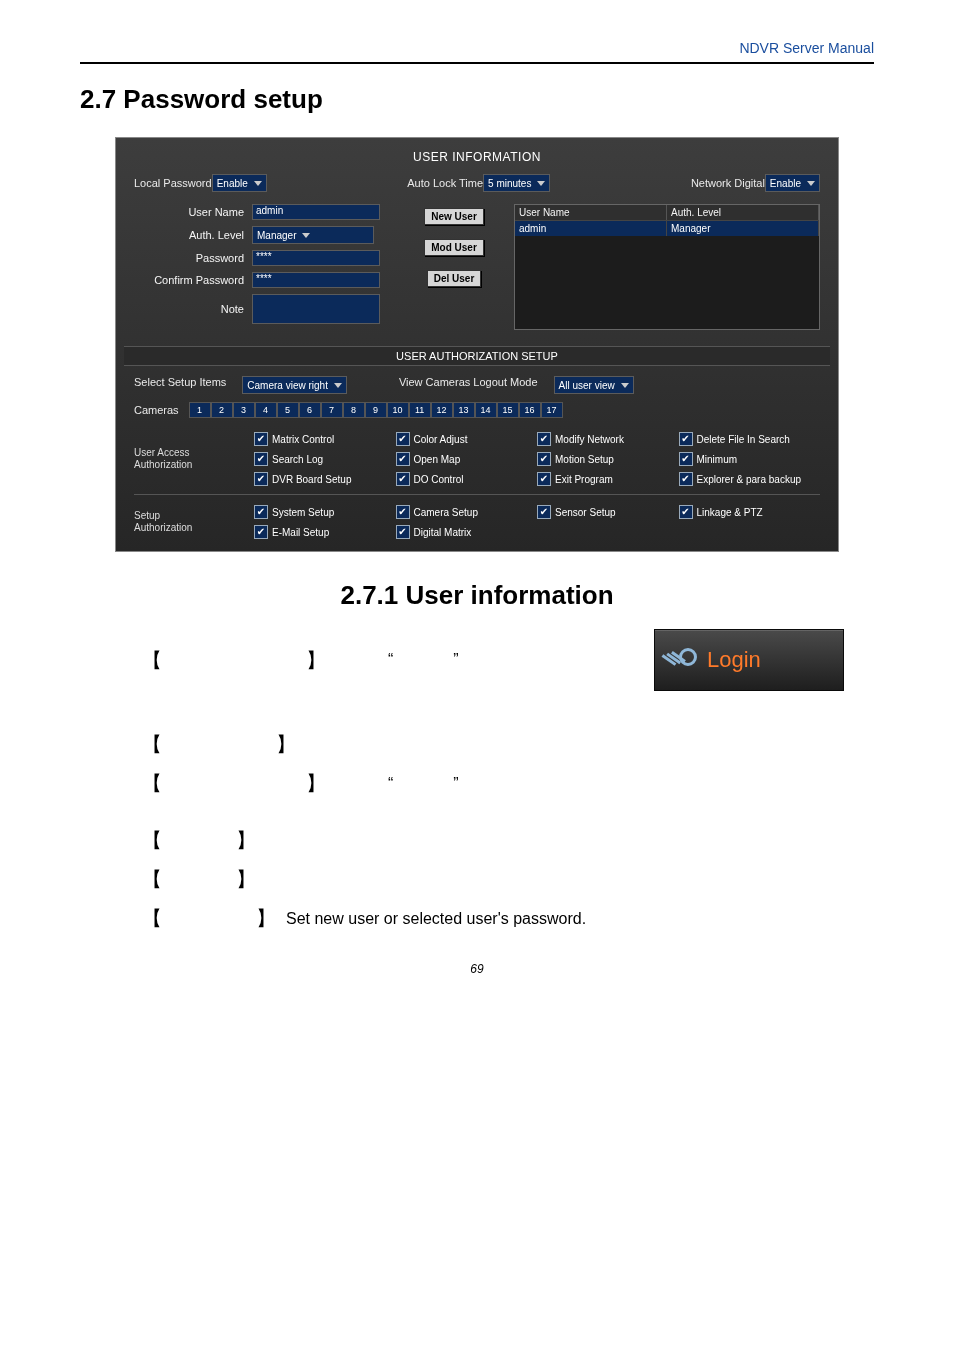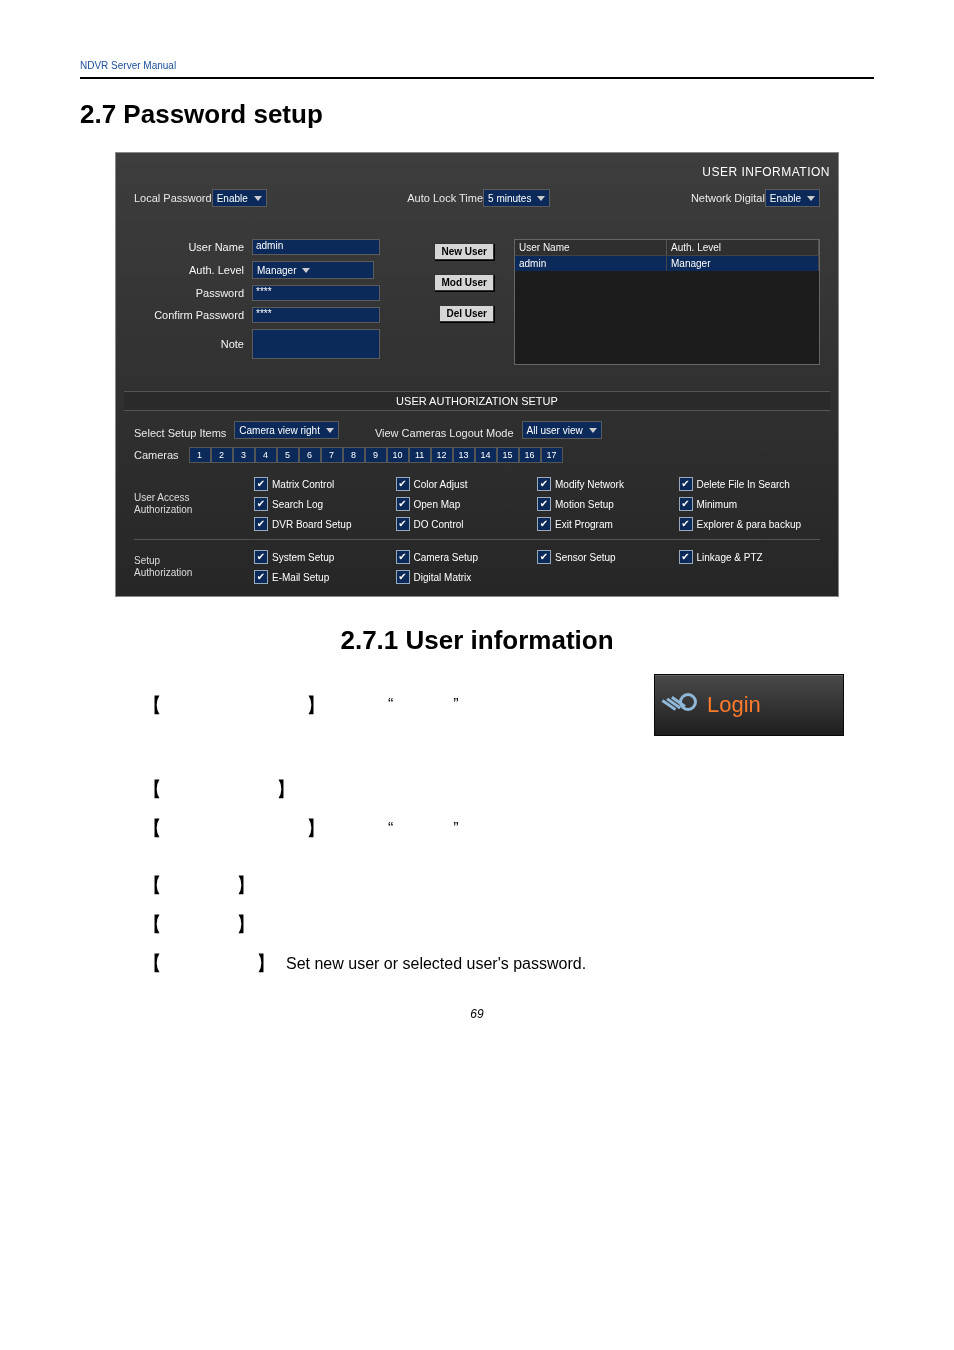--- a/index.html
+++ b/index.html
@@ -9,24 +9,24 @@
     font-family: Verdana, Arial, sans-serif;
     font-size: 14px;
     color: #000;
     width: 954px;
   }
   .page {
     padding: 40px 80px 30px 80px;
     position: relative;
   }
   .header-right {
+    text-align: right;
     color: #1a4e9e;
-    font-size: 10px;
+    font-size: 14px;
     padding-bottom: 6px;
-    margin-top: 20px;
   }
   .header-rule {
     border: none;
     border-top: 2px solid #000;
     margin: 0 0 20px 0;
   }
   h1.section-title {
     font-family: Verdana, Arial, sans-serif;
     font-size: 26px;
     font-weight: bold;
@@ -42,21 +42,21 @@
   .screenshot {
     width: 706px;
     margin: 0 auto 10px auto;
     background: linear-gradient(#3d3d3d, #262626);
     border: 1px solid #888;
     padding: 8px;
     color: #f5f5f5;
     font-size: 11px;
   }
   .panel-title {
-    text-align: right;
+    text-align: center;
     color: #fff;
     font-size: 12px;
     padding: 4px 0 6px 0;
     letter-spacing: 0.5px;
   }
   .top-row {
     display: flex;
     align-items: center;
     padding: 4px 10px 8px 10px;
   }
@@ -77,21 +77,20 @@
     margin-left: 6px;
     width: 0; height: 0;
     border-left: 4px solid transparent;
     border-right: 4px solid transparent;
     border-top: 5px solid #ccc;
   }
   .mid {
     display: flex;
     gap: 20px;
     padding: 4px 10px 10px 10px;
-    margin-top: 20px;
   }
   .form-col { flex: 0 0 260px; }
   .form-row {
     display: flex;
     align-items: center;
     margin-bottom: 6px;
   }
   .form-row .flbl {
     width: 110px;
     text-align: right;
@@ -104,21 +103,21 @@
     height: 14px;
     width: 120px;
     font-size: 10px;
     padding: 0 3px;
   }
   .btn-col {
     flex: 0 0 80px;
     display: flex;
     flex-direction: column;
     gap: 14px;
-    align-items: flex-end;
+    align-items: center;
     padding-top: 4px;
   }
   .btn-small {
     background: #d6d6d6;
     color: #000;
     border: 1px solid #333;
     font-size: 10px;
     font-weight: bold;
     padding: 2px 6px;
     box-shadow: 1px 1px 0 #000;
@@ -151,28 +150,28 @@
     background: #0b2a5a;
     color: #fff;
   }
   .tbl-empty { height: 56px; }
   .auth-title {
     text-align: center;
     background: #2a2a2a;
     color: #fff;
     font-size: 11px;
     padding: 3px 0;
-    margin: 16px 0 6px 0;
+    margin: 6px 0 6px 0;
     border-top: 1px solid #555;
     border-bottom: 1px solid #555;
   }
   .auth-row1 {
     display: flex;
-    align-items: flex-end;
-    gap: 8px;
+    align-items: flex-start;
+    gap: 16px;
     padding: 4px 10px;
   }
   .cam-row {
     display: flex;
     align-items: center;
     gap: 4px;
     padding: 4px 10px 8px 10px;
   }
   .cam-chip {
     background: #0b2a5a;

